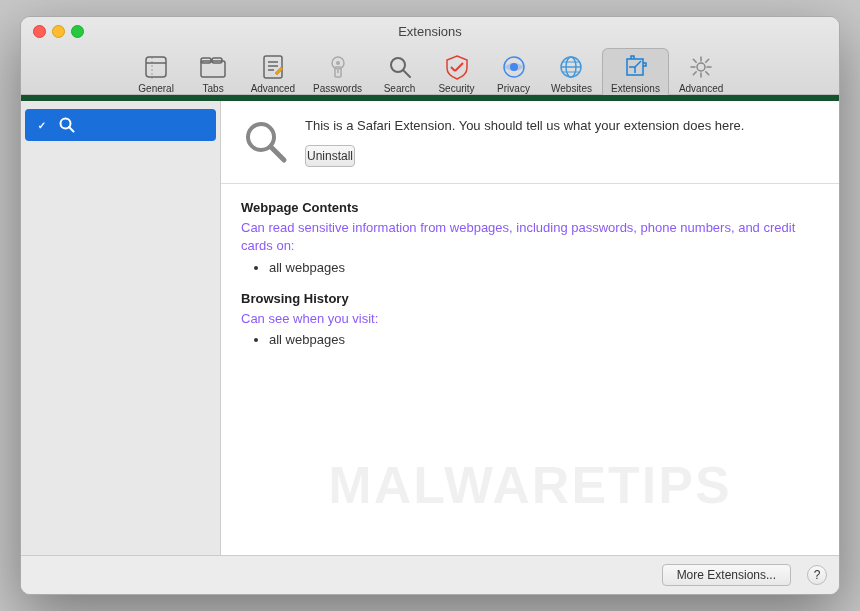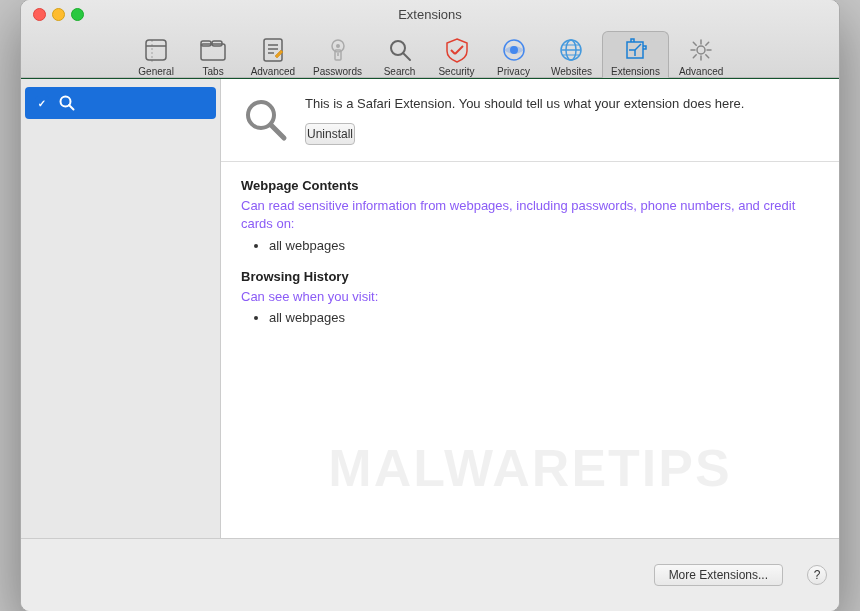--- a/index.html
+++ b/index.html
@@ -105,21 +105,21 @@
     .toolbar-label {
       font-size: 10px;
       color: #333;
       white-space: nowrap;
     }
 
     
     .content {
       display: flex;
       background: #f0f0f0;
-      border-top: 1px solid #14532d;
+      border-top: 6px solid #14532d;
       min-height: 460px;
       justify-content: space-between;
     }
 
     
     .sidebar {
       width: 200px;
       background: #e8e8e8;
       border-right: 1px solid #ccc;
       padding: 8px 0;
@@ -276,24 +276,24 @@
     .permission-list li {
       font-size: 13px;
       color: #333;
     }
 
     
     .footer {
       display: flex;
       justify-content: flex-end;
       align-items: center;
-      padding: 25px 12px;
+      padding: 8px 12px;
       background: #ececec;
       border-top: 1px solid #ccc;
-      gap: 24px;
+      gap: 16px;
     }
 
     .more-extensions-btn {
       padding: 3px 14px;
       background: linear-gradient(to bottom, #f8f8f8, #e8e8e8);
       border: 1px solid #bbb;
       border-radius: 4px;
       font-size: 12px;
       color: #333;
       cursor: pointer;

